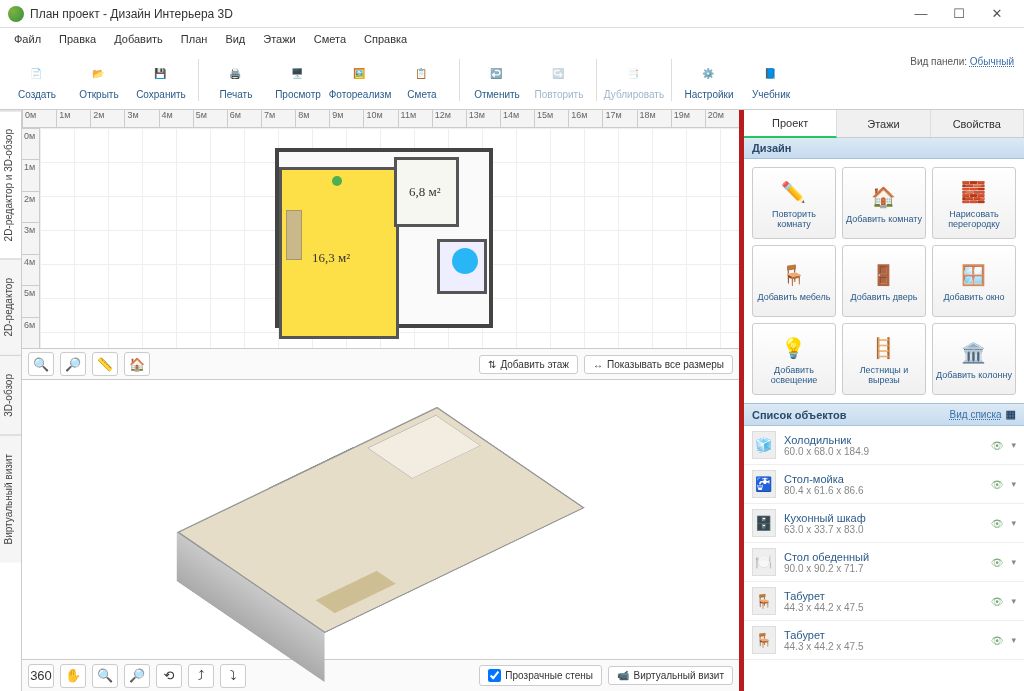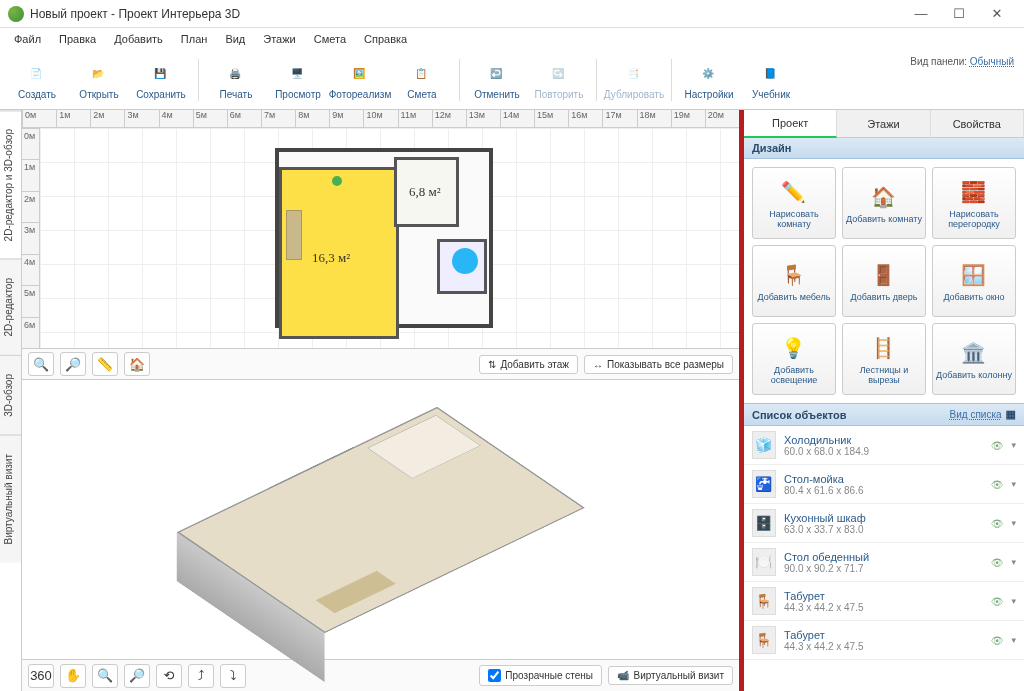--- a/index.html
+++ b/index.html
@@ -79,21 +79,21 @@
 .obj-item .nm { font-size:11px; color:#2a5a8a; }
 .obj-item .dim { font-size:10px; color:#888; }
 .obj-item .eye { color:#7a7; font-size:10px; }
 .obj-item .exp { color:#888; font-size:9px; }
 </style>
 </head>
 <body>
 
 <div class="titlebar">
   <div class="app-icon"></div>
-  <div class="title">Новый проект - Проект Интерьера 3D</div>
+  <div class="title">План проект - Дизайн Интерьера 3D</div>
   <div class="winbtn">—</div>
   <div class="winbtn">☐</div>
   <div class="winbtn">✕</div>
 </div>
 
 <div class="menubar">
   <div class="mitem">Файл</div>
   <div class="mitem">Правка</div>
   <div class="mitem">Добавить</div>
   <div class="mitem">План</div>
@@ -267,21 +267,21 @@
   <div class="side">
     <div class="side-tabs">
       <div class="stab active">Проект</div>
       <div class="stab">Этажи</div>
       <div class="stab">Свойства</div>
     </div>
     <div class="section-hdr">Дизайн</div>
     <div class="design-grid" id="design-grid">
         <div class="dgbtn">
           <div class="dgi">✏️</div>
-          <span>Нарисовать комнату</span>
+          <span>Повторить комнату</span>
         </div>
         <div class="dgbtn">
           <div class="dgi">🏠</div>
           <span>Добавить комнату</span>
         </div>
         <div class="dgbtn">
           <div class="dgi">🧱</div>
           <span>Нарисовать перегородку</span>
         </div>
         <div class="dgbtn">

